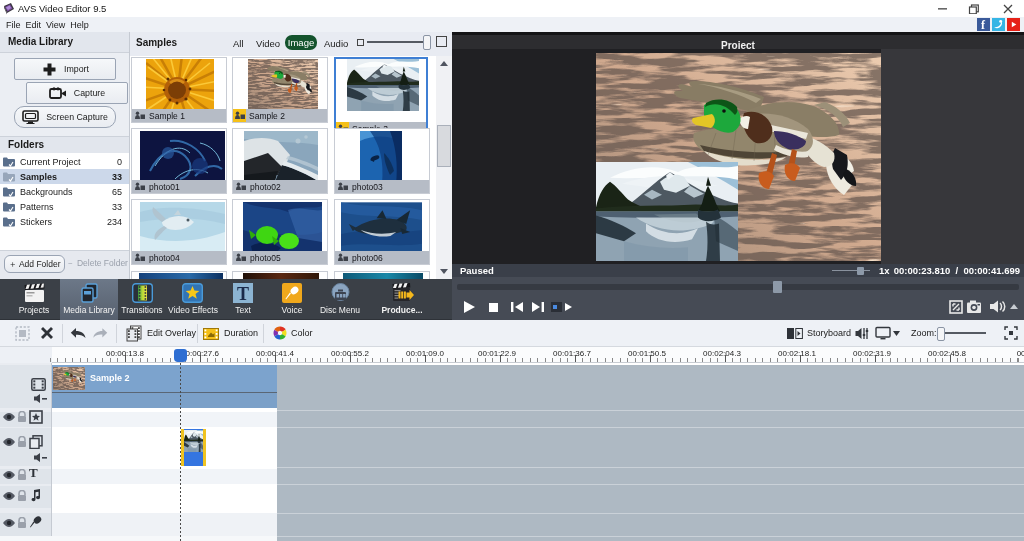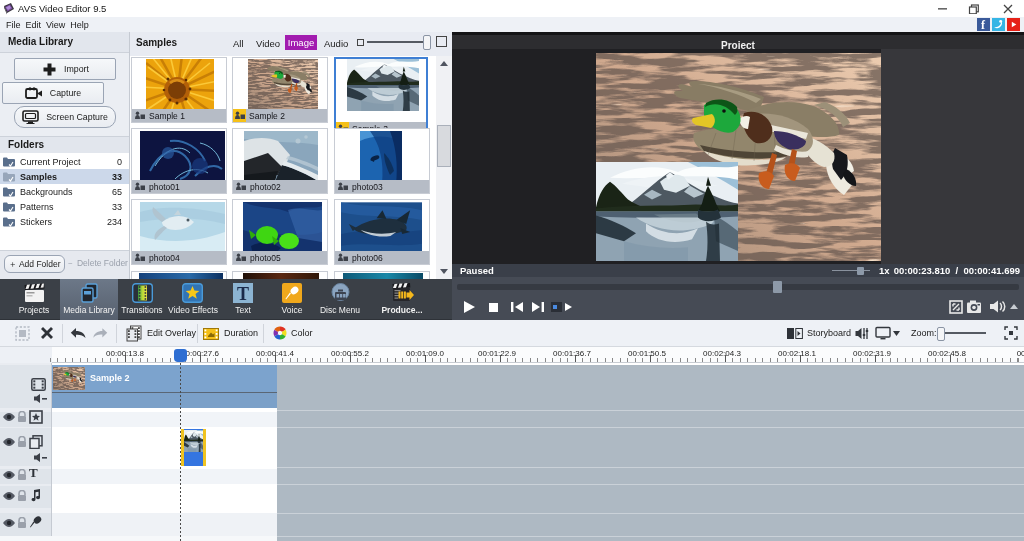--- a/index.html
+++ b/index.html
@@ -276,21 +276,21 @@
   <div class="abs" style="left:0;top:0;width:129px;height:20px;background:#e2e6ed;border-bottom:1px solid #cdd2da;">
     <div class="abs" style="left:8px;top:4px;font-size:10px;font-weight:bold;color:#1a1a1a;">Media Library</div>
   </div>
 
   <div class="abs lbtn" style="left:14px;top:26px;">
     <svg width="17" height="15" viewBox="0 0 17 15">
         <path d="M6.5,1.5 h4 v4 h4 v4 h-4 v4 h-4 v-4 h-4 v-4 h4Z" fill="#1d1d1d"></path>
       </svg>
     <span>Import</span>
   </div>
-  <div class="abs lbtn" style="left:2px;top:50px;text-align:center;">
+  <div class="abs lbtn" style="left:26px;top:50px;text-align:center;">
     <svg width="19" height="13" viewBox="0 0 19 13">
         <rect x="1" y="2" width="11" height="9" rx="1.5" fill="none" stroke="#1d1d1d" stroke-width="1.8"></rect>
         <path d="M12,6.5 L17,3.5 v6 Z" fill="#1d1d1d"></path>
         <circle cx="5" cy="1.8" r="1.6" fill="#1d1d1d"></circle>
         <circle cx="9" cy="1.8" r="1.6" fill="#1d1d1d"></circle>
       </svg>
     <span>Capture</span>
   </div>
   <div class="abs lbtn" style="left:14px;top:74px;border-radius:10px;">
     <svg width="18" height="14" viewBox="0 0 18 14">
@@ -351,21 +351,21 @@
     <div class="abs" style="left:4px;top:4px;width:59px;height:16px;background:linear-gradient(#f8f9fb,#e8ebf0);border:1px solid #9aa4b4;border-radius:6px;font-size:8.5px;color:#1a1a1a;text-align:center;line-height:16px;">＋ Add Folder</div>
     <div class="abs" style="left:66px;top:4px;width:62px;height:16px;font-size:8.5px;color:#9aa0ab;text-align:center;line-height:16px;white-space:nowrap;">－ Delete Folder</div>
   </div>
 </div>
 
 <div class="abs" id="midpanel" style="left:130px;top:32px;width:322px;height:247px;background:#fff;">
   <div class="abs" style="left:0;top:0;width:322px;height:24px;background:#e8ebf2;">
     <div class="abs" style="left:6px;top:5px;font-size:10px;font-weight:bold;color:#1a1a1a;">Samples</div>
     <div class="abs" style="left:103px;top:6px;font-size:9.5px;color:#1a1a1a;">All</div>
     <div class="abs" style="left:126px;top:6px;font-size:9.5px;color:#1a1a1a;">Video</div>
-    <div class="abs" style="left:155px;top:3px;width:32px;height:15px;background:#a21caf;color:#fff;font-size:9.5px;text-align:center;line-height:15px;">Image</div>
+    <div class="abs" style="left:155px;top:3px;width:32px;height:15px;background:#14532d;color:#fff;font-size:9.5px;text-align:center;line-height:15px;border-radius:7px;">Image</div>
     <div class="abs" style="left:194px;top:6px;font-size:9.5px;color:#1a1a1a;">Audio</div>
     <div class="abs" style="left:227px;top:7px;width:5px;height:5px;border:1px solid #444;"></div>
     <div class="abs" style="left:237px;top:9px;width:62px;height:2px;background:#555a62;"></div>
     <div class="abs" style="left:293px;top:3px;width:6px;height:13px;background:#f4f5f7;border:1px solid #8a94a4;border-radius:2px;"></div>
     <div class="abs" style="left:306px;top:4px;width:9px;height:9px;border:1.5px solid #444;"></div>
   </div>
 
   <div class="abs card" style="left:1px;top:25px;">
     <svg class="abs" style="left:14px;top:1px" width="68" height="52" viewBox="0 0 68 52">
         <use href="#art-flower"></use>

